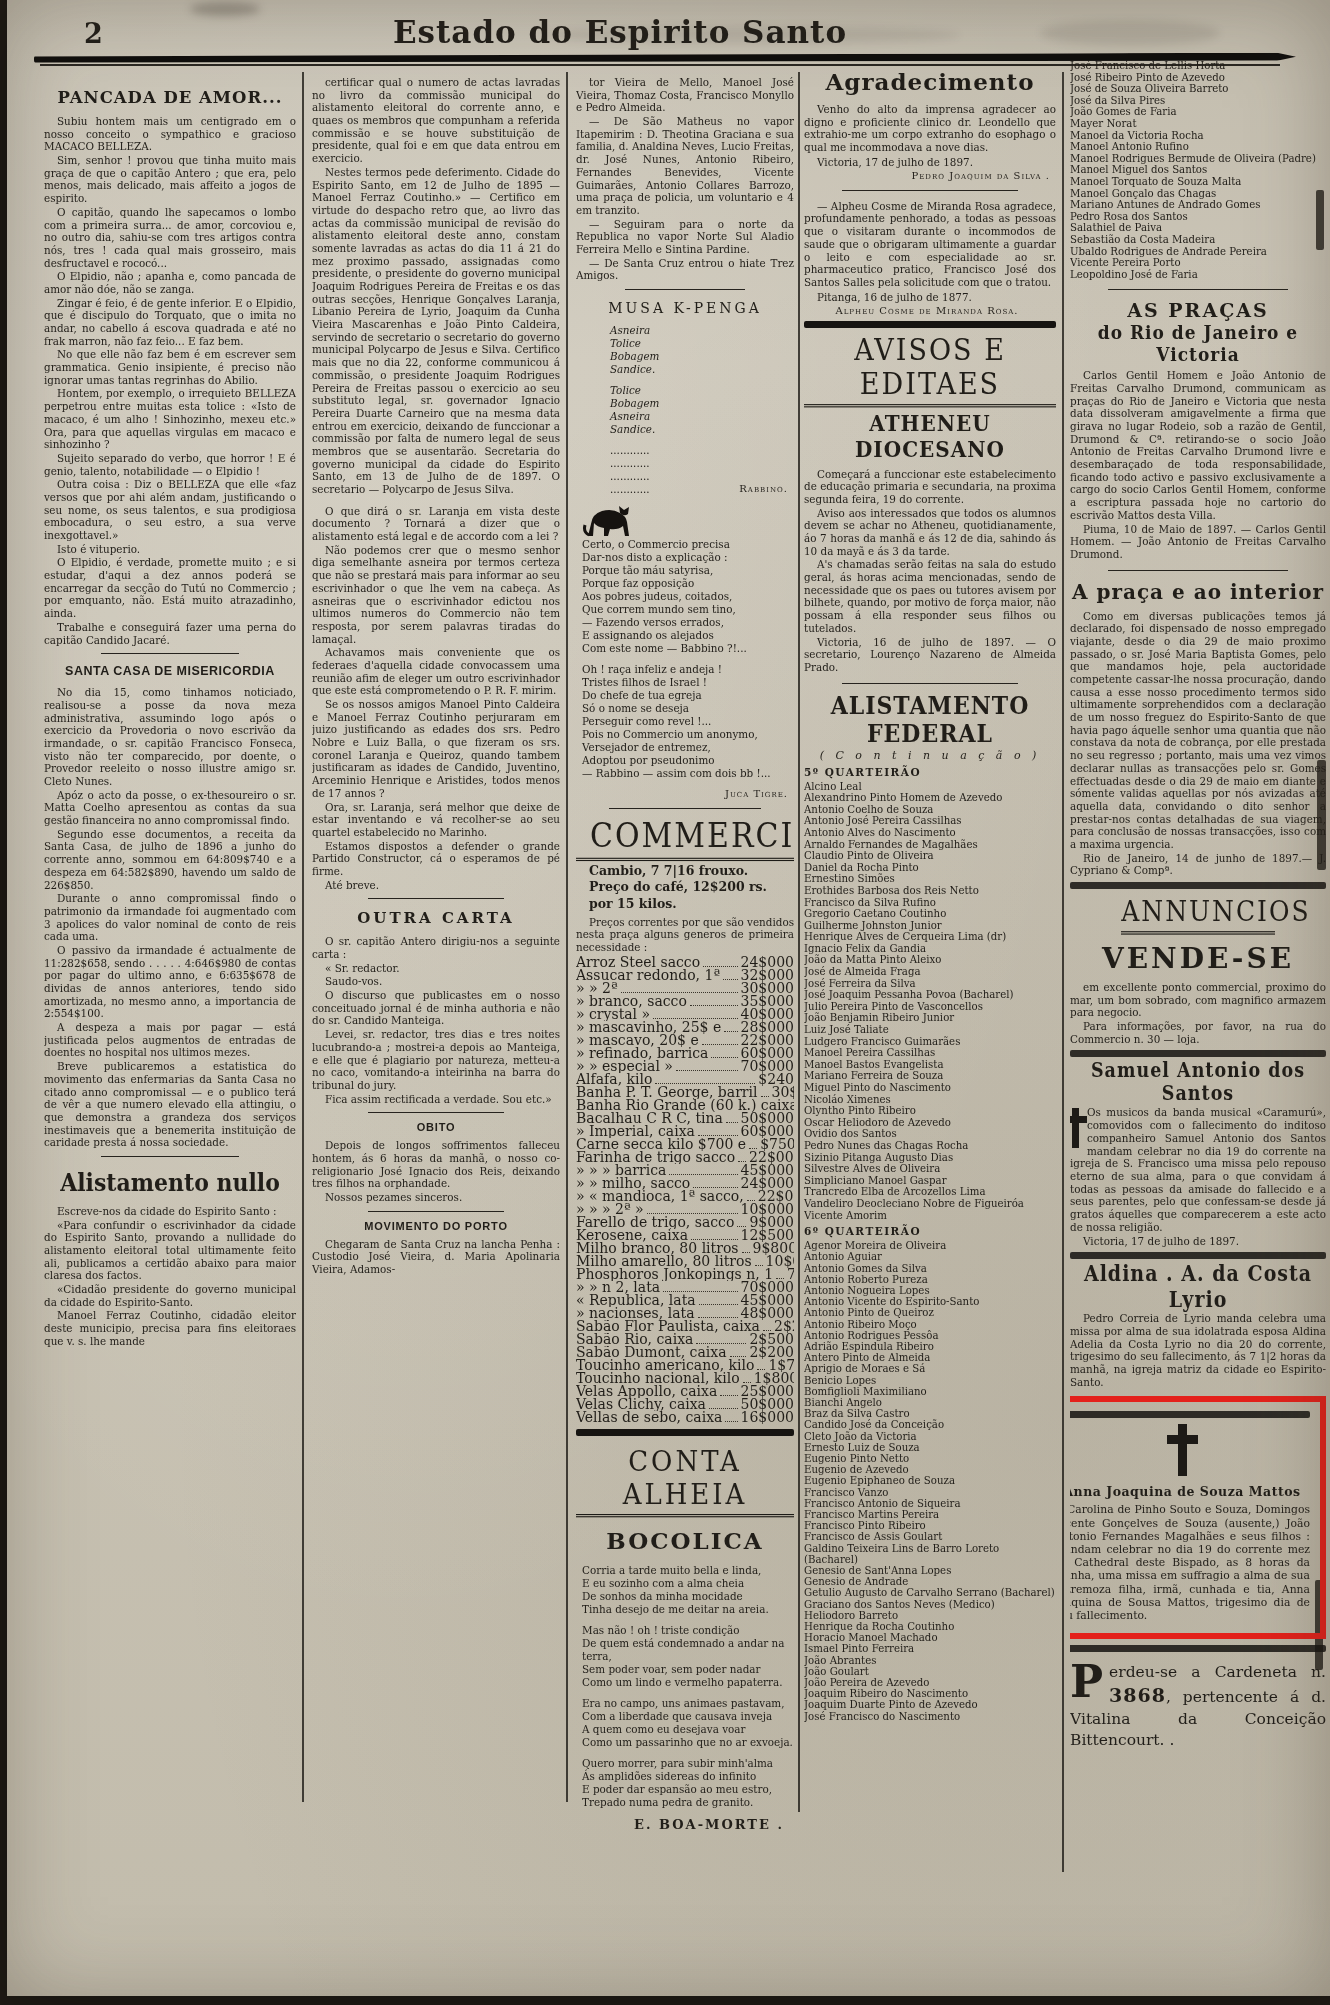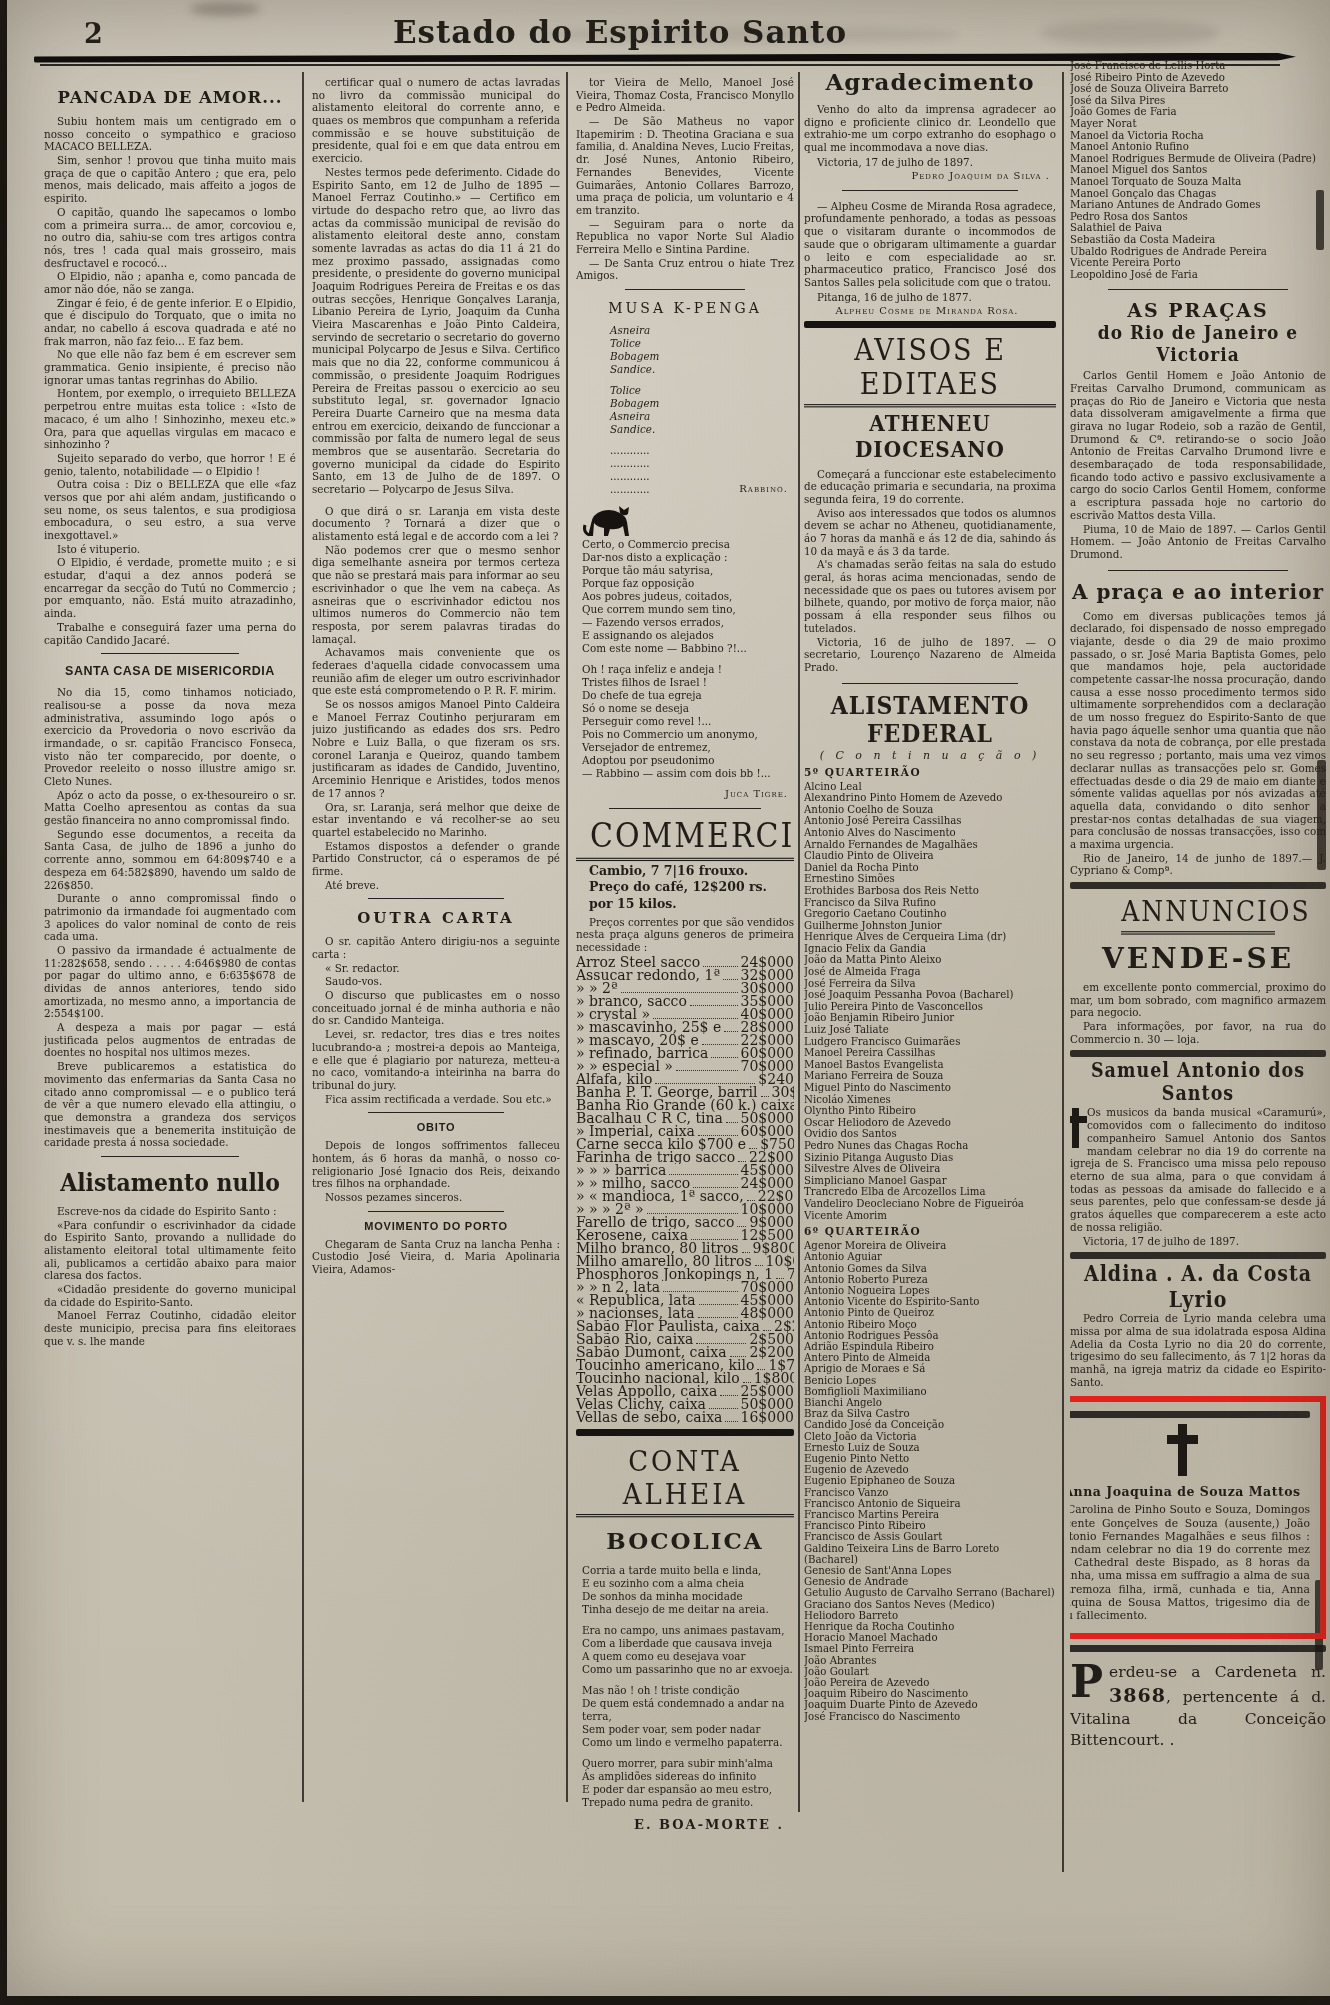--- a/index.html
+++ b/index.html
@@ -474,30 +474,30 @@
     <article>
       <h2 class="h-big h-conta"><span class="u2">CONTA ALHEIA</span></h2>
       <h3 class="h-big h-bocolica">BOCOLICA</h3>
       <div class="stanza-sm">
           <div class="verse">Corria a tarde muito bella e linda,</div>
           <div class="verse">E eu sozinho com a alma cheia</div>
           <div class="verse">De sonhos da minha mocidade</div>
           <div class="verse">Tinha desejo de me deitar na areia.</div>
         </div>
       <div class="stanza-sm">
+          <div class="verse">Mas não ! oh ! triste condição</div>
+          <div class="verse">De quem está condemnado a andar na terra,</div>
+          <div class="verse">Sem poder voar, sem poder nadar</div>
+          <div class="verse">Como um lindo e vermelho papaterra.</div>
+        </div>
+      <div class="stanza-sm">
           <div class="verse">Era no campo, uns animaes pastavam,</div>
           <div class="verse">Com a liberdade que causava inveja</div>
           <div class="verse">A quem como eu desejava voar</div>
           <div class="verse">Como um passarinho que no ar exvoeja.</div>
-        </div>
-      <div class="stanza-sm">
-          <div class="verse">Mas não ! oh ! triste condição</div>
-          <div class="verse">De quem está condemnado a andar na terra,</div>
-          <div class="verse">Sem poder voar, sem poder nadar</div>
-          <div class="verse">Como um lindo e vermelho papaterra.</div>
         </div>
       <div class="stanza-sm">
           <div class="verse">Quero morrer, para subir minh'alma</div>
           <div class="verse">Ás amplidões sidereas do infinito</div>
           <div class="verse">E poder dar espansão ao meu estro,</div>
           <div class="verse">Trepado numa pedra de granito.</div>
         </div>
       <div class="sig-c">E. BOA-MORTE .</div>
     </article>
   </section>

